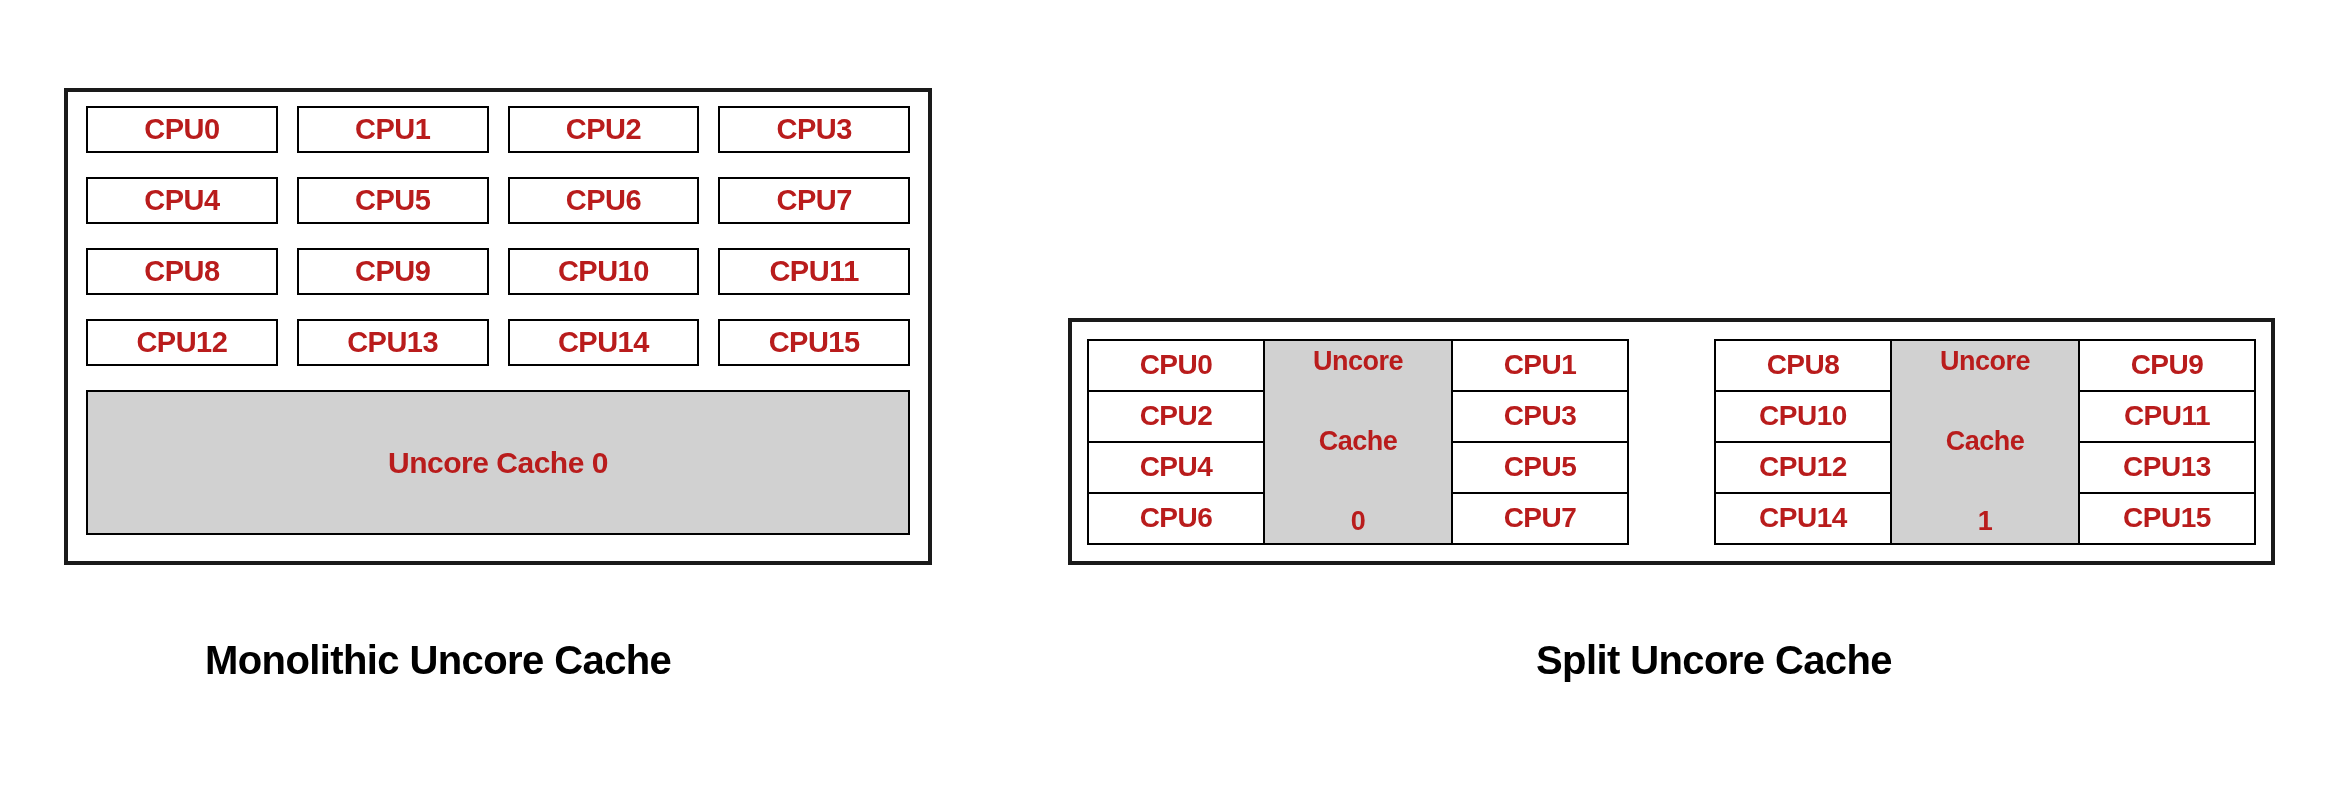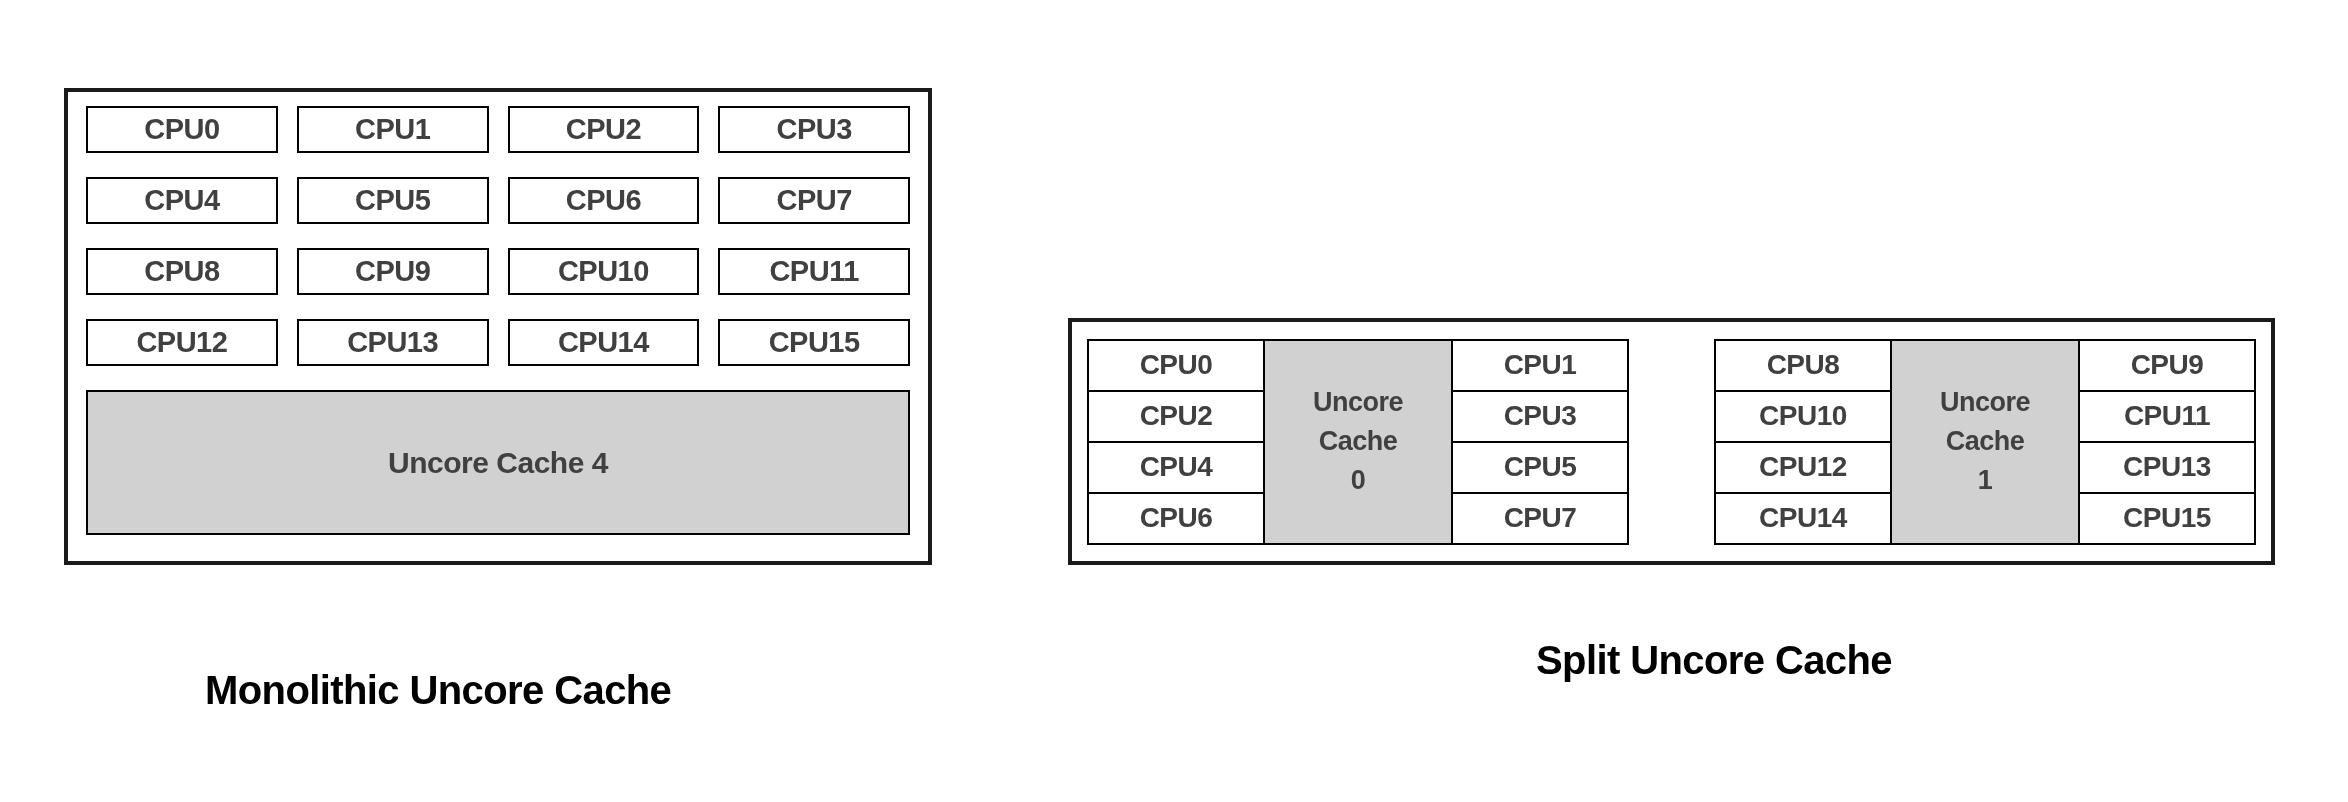--- a/index.html
+++ b/index.html
@@ -19,25 +19,26 @@
   
   .cpu-cell,
   .cache-cell {
     box-sizing: border-box;
     border: 2px solid #000000;
     background: #ffffff;
     display: flex;
     align-items: center;
     justify-content: center;
     font-weight: bold;
-    color: #404040;
+    color: #b91c1c;
     letter-spacing: -0.5px;
   }
   .cache-cell {
     background: #d1d1d1;
+    gap: 41px;
   }
 
   
   #monolithic-diagram {
     position: absolute;
     left: 64px;
     top: 88px;
     width: 868px;
     height: 477px;
     box-sizing: border-box;
@@ -110,21 +111,21 @@
   .caption {
     position: absolute;
     font-size: 40px;
     font-weight: bold;
     color: #000000;
     letter-spacing: -0.6px;
     white-space: nowrap;
   }
   #caption-monolithic {
     left: 205px;
-    top: 668px;
+    top: 638px;
   }
   #caption-split {
     left: 1536px;
     top: 638px;
   }
 </style>
 </head>
 <body>
 
 <div id="monolithic-diagram">
@@ -143,21 +144,21 @@
       <div class="cpu-cell">CPU9</div>
       <div class="cpu-cell">CPU10</div>
       <div class="cpu-cell">CPU11</div>
       <div class="cpu-cell">CPU12</div>
       <div class="cpu-cell">CPU13</div>
       <div class="cpu-cell">CPU14</div>
       <div class="cpu-cell">CPU15</div>
     </div>
 
     <div id="mono-cache-wrap">
-      <div class="cache-cell">Uncore Cache 4</div>
+      <div class="cache-cell">Uncore Cache 0</div>
     </div>
 
   </div>
 </div>
 
 <div id="split-diagram">
 
   <div class="split-group">
     <div class="cpu-cell col-left" style="grid-row:1">CPU0</div>
     <div class="cpu-cell col-left" style="grid-row:2">CPU2</div>

